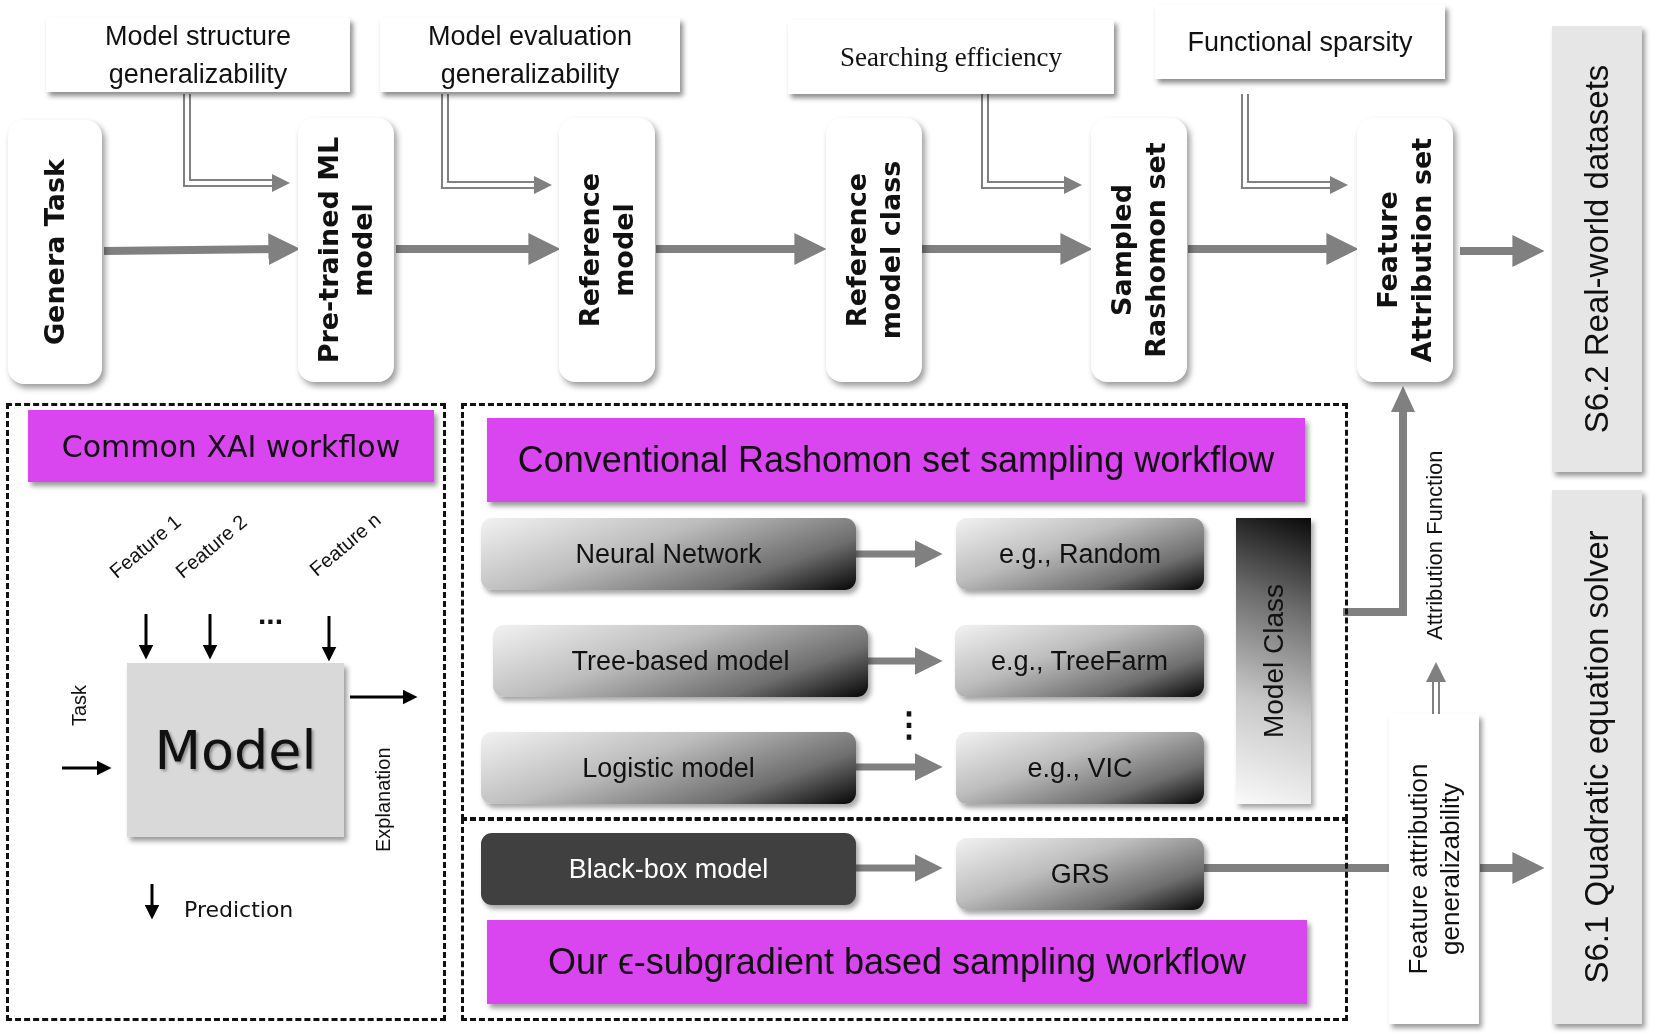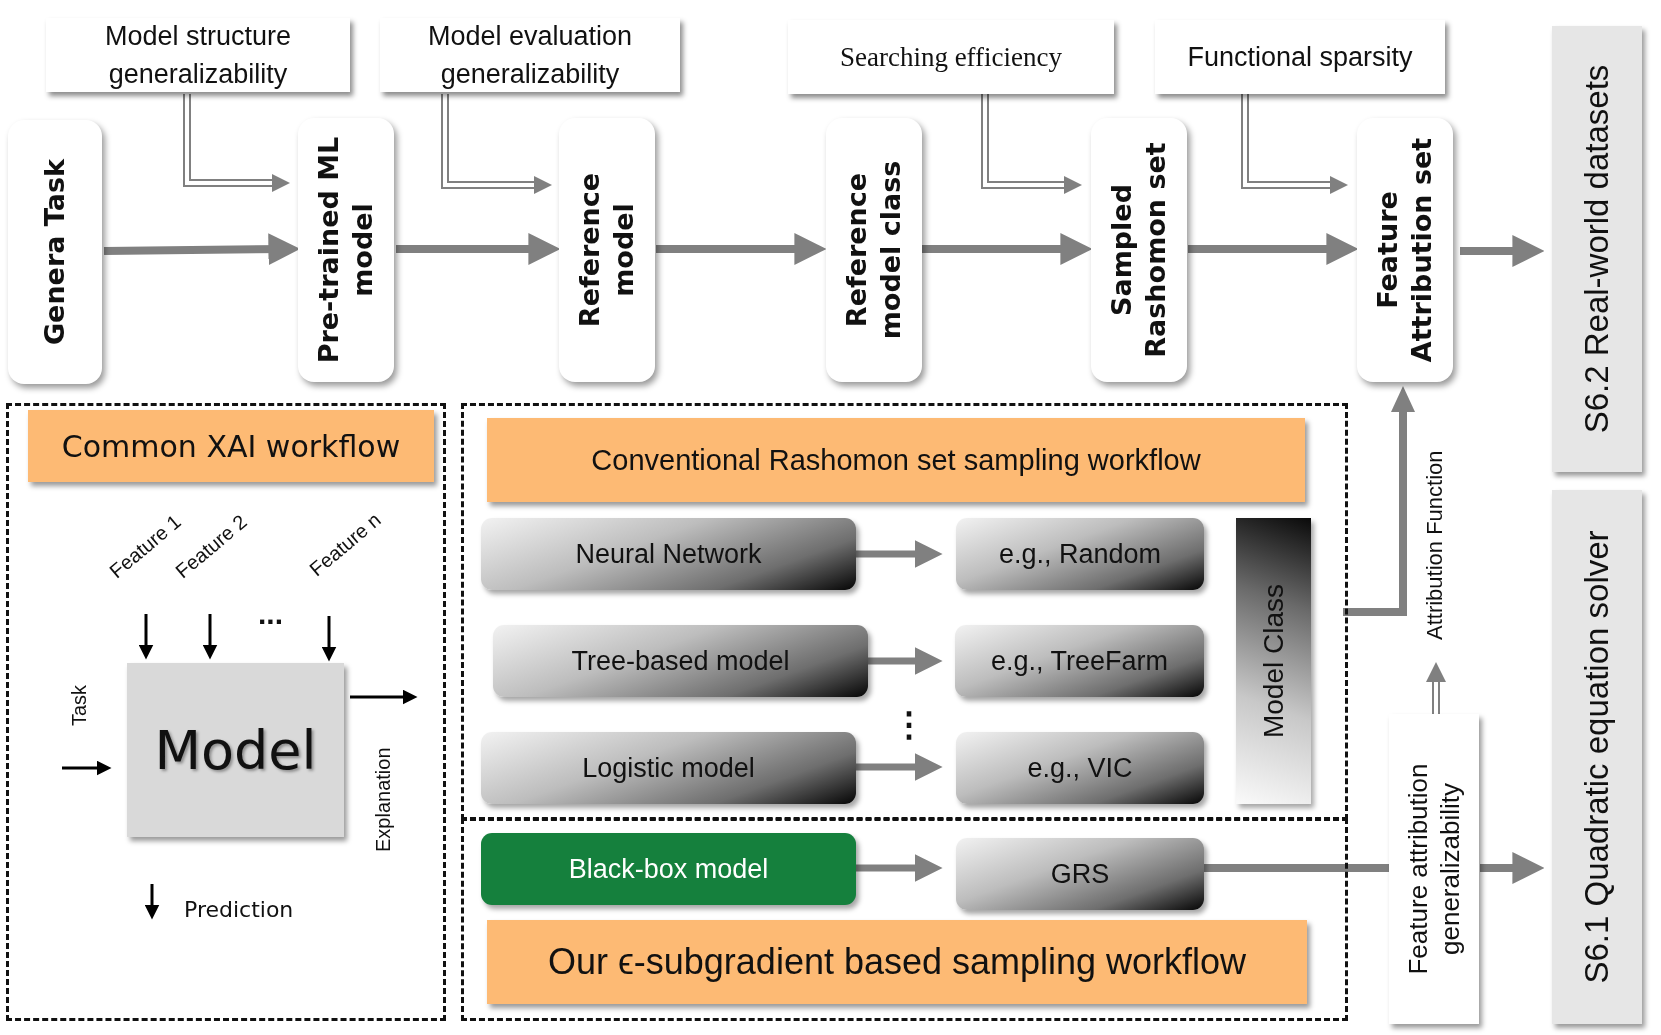--- a/index.html
+++ b/index.html
@@ -4,23 +4,23 @@
 <style>
   html,body{margin:0;padding:0;background:#fff;}
   body{width:1661px;height:1035px;position:relative;overflow:hidden;font-family:"DejaVu Sans","Liberation Sans",sans-serif;color:#111;}
   .abs{position:absolute;}
   .callout{position:absolute;background:#fff;box-shadow:3px 4px 5px rgba(0,0,0,0.45);display:flex;align-items:center;justify-content:center;text-align:center;font-family:"Liberation Sans",sans-serif;font-size:27px;line-height:38px;color:#111;}
   .stage{position:absolute;background:#fff;border-radius:16px;box-shadow:3px 4px 6px rgba(0,0,0,0.4);}
   .vtext{position:absolute;left:50%;top:50%;transform:translate(-50%,-50%) rotate(-90deg);white-space:nowrap;text-align:center;font-weight:bold;font-size:27px;line-height:34px;font-family:"DejaVu Sans",sans-serif;}
   .sec{position:absolute;background:#e6e6e6;box-shadow:3px 4px 5px rgba(0,0,0,0.4);}
   .sec .vtext{font-weight:normal;font-family:"Liberation Sans",sans-serif;font-size:33px;}
   .dash{position:absolute;border:3px dashed #111;box-sizing:border-box;}
-  .title-box{position:absolute;background:#fdba74;box-shadow:3px 4px 5px rgba(0,0,0,0.4);display:flex;align-items:center;justify-content:center;font-size:30px;white-space:nowrap;}
+  .title-box{position:absolute;background:#d946ef;box-shadow:3px 4px 5px rgba(0,0,0,0.4);display:flex;align-items:center;justify-content:center;font-size:30px;white-space:nowrap;}
   .grad{position:absolute;background:linear-gradient(160deg,#f2f2f2 0%,#bdbdbd 40%,#6e6e6e 75%,#050505 100%);box-shadow:3px 4px 5px rgba(0,0,0,0.35);display:flex;align-items:center;justify-content:center;font-family:"Liberation Sans",sans-serif;font-size:27px;color:#111;white-space:nowrap;border-radius:11px;}
-  .black{background:#15803d;color:#fff;}
+  .black{background:#404040;color:#fff;}
   .lbl{position:absolute;white-space:nowrap;font-family:"Liberation Sans",sans-serif;}
   svg.overlay{position:absolute;left:0;top:0;pointer-events:none;}
 </style>
 </head>
 <body>
 
 <svg class="overlay" width="1661" height="1035">
   <defs>
     <marker id="ga" markerWidth="4" markerHeight="4" refX="2.2" refY="2" orient="auto" markerUnits="strokeWidth">
       <path d="M0,0 L4,2 L0,4 z" fill="#808080"></path>
@@ -84,21 +84,21 @@
   <line x1="62" y1="768" x2="104" y2="768" stroke="#000" stroke-width="3" marker-end="url(#bk)"></line>
   <line x1="350" y1="697" x2="410" y2="697" stroke="#000" stroke-width="3" marker-end="url(#bk)"></line>
   <line x1="152" y1="884" x2="152" y2="912" stroke="#000" stroke-width="3" marker-end="url(#bk)"></line>
 </svg>
 
 <div class="callout" style="left:46px;top:18px;width:304px;height:74px;white-space:pre-line;">Model structure
 generalizability</div>
 <div class="callout" style="left:380px;top:18px;width:300px;height:74px;white-space:pre-line;">Model evaluation
 generalizability</div>
 <div class="callout" style="left:788px;top:20px;width:326px;height:74px;font-family:Liberation Serif, serif;">Searching efficiency</div>
-<div class="callout" style="left:1155px;top:20px;width:290px;height:74px;">Functional sparsity</div>
+<div class="callout" style="left:1155px;top:5px;width:290px;height:74px;">Functional sparsity</div>
 
 <div class="stage" style="left:8px;top:120px;width:94px;height:264px;">
   <div class="vtext">Genera Task</div>
 </div>
 <div class="stage" style="left:298px;top:118px;width:96px;height:264px;">
   <div class="vtext" style="white-space:pre;">Pre-trained ML
 model</div>
 </div>
 <div class="stage" style="left:559px;top:118px;width:96px;height:264px;">
   <div class="vtext" style="white-space:pre;">Reference
@@ -131,21 +131,21 @@
 <div class="lbl" style="left:320px;top:558px;font-size:20px;transform:rotate(-40deg);transform-origin:left bottom;">Feature n</div>
 <div class="lbl" style="left:258px;top:604px;font-size:30px;font-weight:bold;line-height:20px;">...</div>
 <div class="abs" style="left:127px;top:663px;width:217px;height:174px;background:#d9d9d9;box-shadow:3px 4px 5px rgba(0,0,0,0.4);display:flex;align-items:center;justify-content:center;">
   <span style="font-size:54px;font-family:'DejaVu Sans',sans-serif;text-shadow:2px 2px 3px rgba(0,0,0,0.35);">Model</span>
 </div>
 <div class="lbl" style="left:68px;top:726px;font-size:20px;transform:rotate(-90deg);transform-origin:left top;">Task</div>
 <div class="lbl" style="left:372px;top:852px;font-size:20px;transform:rotate(-90deg);transform-origin:left top;">Explanation</div>
 <div class="lbl" style="left:184px;top:897px;font-size:22px;font-family:'DejaVu Sans',sans-serif;">Prediction</div>
 
 <div class="dash" style="left:461px;top:403px;width:887px;height:417px;"></div>
-<div class="title-box" style="left:487px;top:418px;width:818px;height:84px;font-family:'Liberation Sans',sans-serif;font-size:29px;">Conventional Rashomon set sampling workflow</div>
+<div class="title-box" style="left:487px;top:418px;width:818px;height:84px;font-family:'Liberation Sans',sans-serif;font-size:36px;">Conventional Rashomon set sampling workflow</div>
 
 <div class="grad" style="left:481px;top:518px;width:375px;height:72px;">Neural Network</div>
 <div class="grad" style="left:956px;top:518px;width:248px;height:72px;">e.g., Random</div>
 <div class="grad" style="left:481px;top:625px;width:375px;height:72px;margin-left:12px;">Tree-based model</div>
 <div class="grad" style="left:955px;top:625px;width:249px;height:72px;">e.g., TreeFarm</div>
 <div class="lbl" style="left:892px;top:704px;font-size:34px;font-weight:bold;">⋮</div>
 <div class="grad" style="left:481px;top:732px;width:375px;height:72px;">Logistic model</div>
 <div class="grad" style="left:956px;top:732px;width:248px;height:72px;">e.g., VIC</div>
 
 <div class="abs" style="left:1236px;top:518px;width:75px;height:286px;background:linear-gradient(200deg,#0a0a0a 0%,#6a6a6a 30%,#c8c8c8 65%,#fafafa 100%);box-shadow:3px 4px 5px rgba(0,0,0,0.35);">

